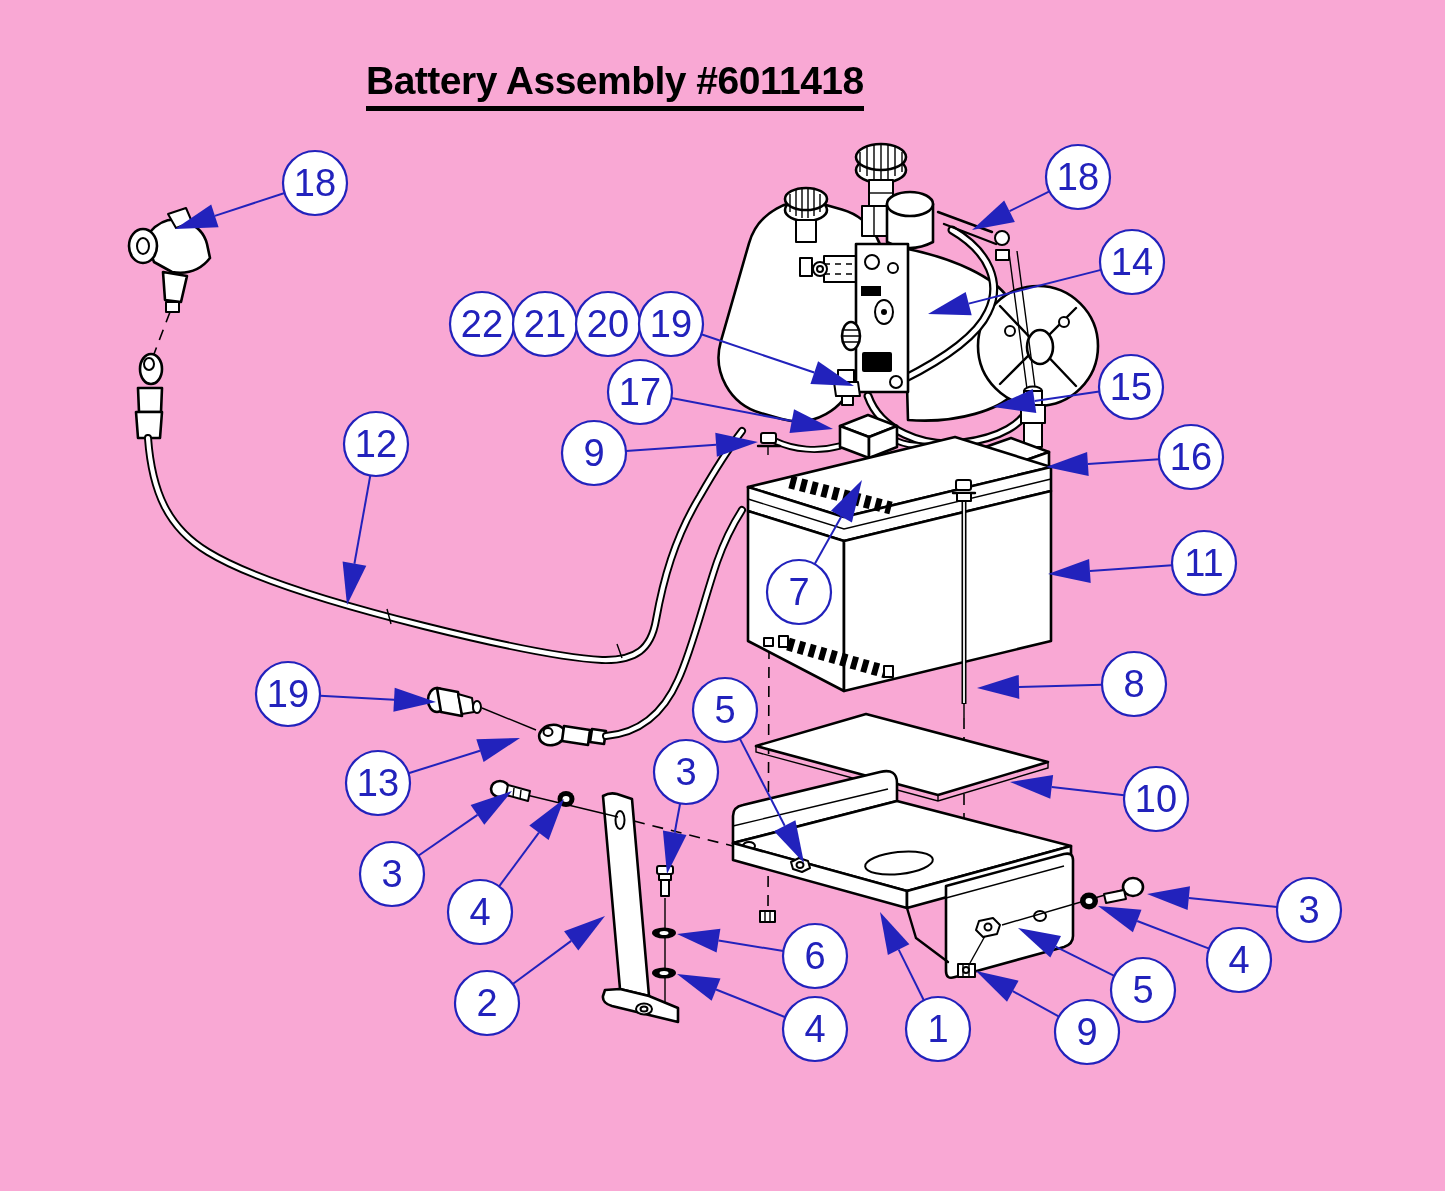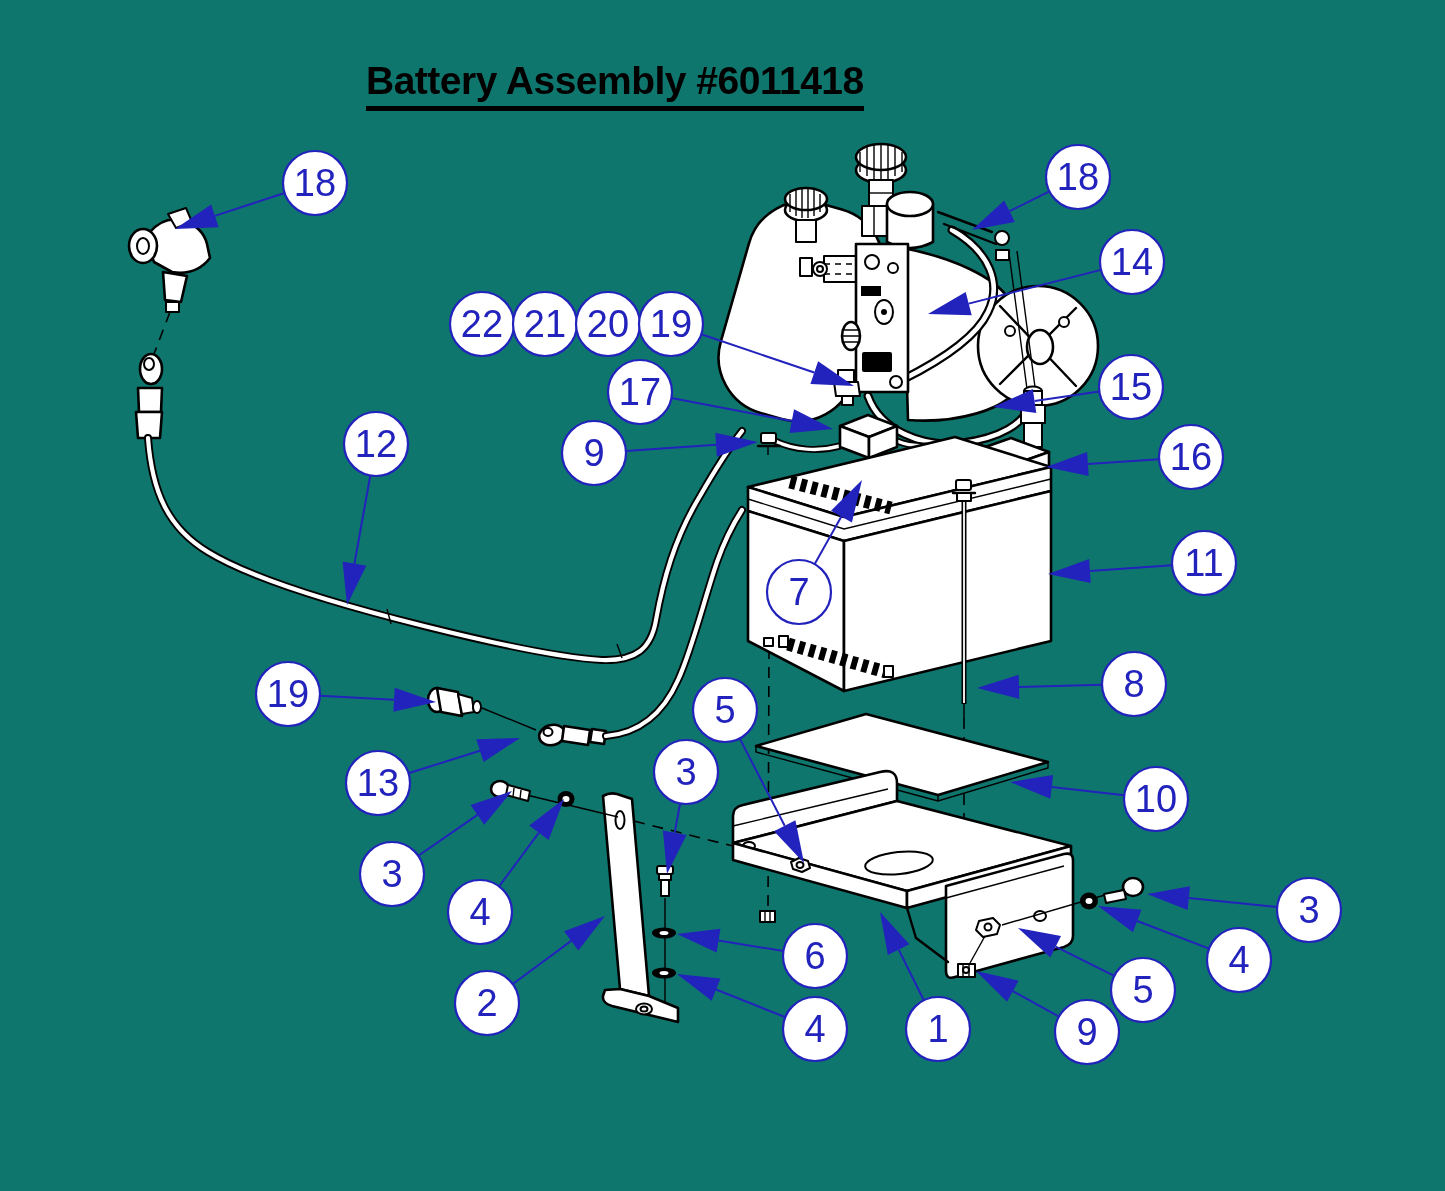--- a/index.html
+++ b/index.html
@@ -1,16 +1,16 @@
 <!DOCTYPE html>
 <html><head>
 <meta charset="utf-8">
 <style>
   html,body{margin:0;padding:0;background:#ffffff;}
-  #stage{position:relative;width:1445px;height:1191px;background:#0f766e;overflow:hidden;
+  #stage{position:relative;width:1445px;height:1191px;background:#f9a8d4;overflow:hidden;
          font-family:"Liberation Sans", sans-serif;}
   #diagram-title{position:absolute;left:366px;top:60px;font-size:39px;font-weight:bold;color:#000;
          letter-spacing:-0.5px;border-bottom:5px solid #000;padding-bottom:3px;line-height:1.1;}
   svg{position:absolute;left:0;top:0;}
   .outline{fill:#fff;stroke:#000;stroke-width:2.6;stroke-linejoin:round;}
   .detail{fill:#fff;stroke:#000;stroke-width:2;stroke-linejoin:round;}
   .thin{fill:none;stroke:#000;stroke-width:1.4;}
   .med{fill:none;stroke:#000;stroke-width:2.4;stroke-linecap:round;}
   .blackfill{fill:#000;stroke:none;}
   .whitefill{fill:#fff;stroke:none;}

